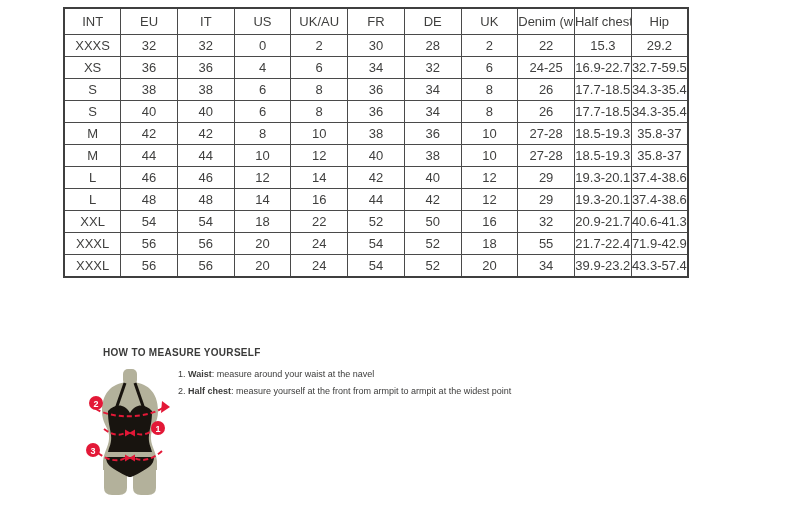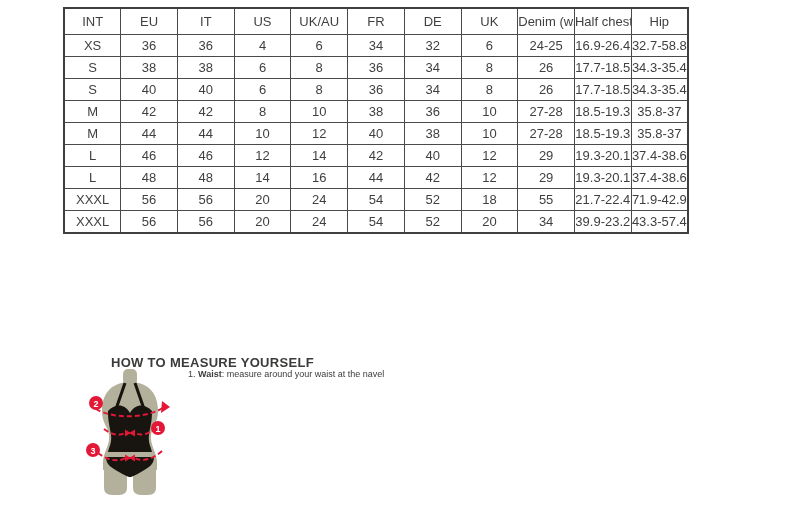--- a/index.html
+++ b/index.html
@@ -18,31 +18,31 @@
   .size-chart th,.size-chart td{
     border:1px solid #4a4a4a;
     text-align:center;vertical-align:middle;
     padding:0;font-weight:normal;
     white-space:nowrap;overflow:hidden;
   }
   .size-chart th{height:25px;}
   .size-chart td{height:21px;}
   
   .measure-title{
-    position:absolute;left:63px;top:347px;margin:8px;
-    font-size:13px;font-weight:bold;letter-spacing:.3px;
+    position:absolute;left:63px;top:347px;margin:0;
+    font-size:10px;font-weight:bold;letter-spacing:.3px;
     color:#3a3a39;
     padding-left:40px;
   }
   .figure-wrap{position:absolute;left:82px;top:369px;width:96px;height:128px;}
   .instructions{
     position:absolute;left:178px;top:369px;margin:0;padding:0;
     list-style:none;font-size:9px;line-height:10px;color:#3c3c3b;
   }
-  .instructions li{margin:0 0 7px 10px;}
+  .instructions li{margin:0 0 7px 0;}
   .instructions b{font-weight:bold;}
   .badge-text{fill:#ffffff;font-family:"Liberation Sans",sans-serif;font-size:9px;font-weight:bold;}
 </style>
 </head>
 <body>
 
 <table class="size-chart">
   <thead>
     <tr id="chart-head">
         <th>INT</th>
@@ -53,31 +53,44 @@
         <th>FR</th>
         <th>DE</th>
         <th>UK</th>
         <th>Denim (waist)</th>
         <th>Half chest</th>
         <th>Hip</th>
       </tr>
   </thead>
   <tbody id="chart-body">
       <tr>
+        <td>XXXS</td>
+        <td>32</td>
+        <td>32</td>
+        <td>0</td>
+        <td>2</td>
+        <td>30</td>
+        <td>28</td>
+        <td>2</td>
+        <td>22</td>
+        <td>15.3</td>
+        <td>29.2</td>
+      </tr>
+      <tr>
         <td>XS</td>
         <td>36</td>
         <td>36</td>
         <td>4</td>
         <td>6</td>
         <td>34</td>
         <td>32</td>
         <td>6</td>
         <td>24-25</td>
-        <td>16.9-26.4</td>
-        <td>32.7-58.8</td>
+        <td>16.9-22.7</td>
+        <td>32.7-59.5</td>
       </tr>
       <tr>
         <td>S</td>
         <td>38</td>
         <td>38</td>
         <td>6</td>
         <td>8</td>
         <td>36</td>
         <td>34</td>
         <td>8</td>
@@ -144,20 +157,33 @@
         <td>14</td>
         <td>16</td>
         <td>44</td>
         <td>42</td>
         <td>12</td>
         <td>29</td>
         <td>19.3-20.1</td>
         <td>37.4-38.6</td>
       </tr>
       <tr>
+        <td>XXL</td>
+        <td>54</td>
+        <td>54</td>
+        <td>18</td>
+        <td>22</td>
+        <td>52</td>
+        <td>50</td>
+        <td>16</td>
+        <td>32</td>
+        <td>20.9-21.7</td>
+        <td>40.6-41.3</td>
+      </tr>
+      <tr>
         <td>XXXL</td>
         <td>56</td>
         <td>56</td>
         <td>20</td>
         <td>24</td>
         <td>54</td>
         <td>52</td>
         <td>18</td>
         <td>55</td>
         <td>21.7-22.4</td>
@@ -226,13 +252,17 @@
       <text class="badge-text" x="11" y="84.5" text-anchor="middle">3</text>
     </g>
   </svg>
 </div>
 
 <ol class="instructions">
   <li>
     <span>1.</span>
     <b>Waist</b><span>: measure around your waist at the navel</span>
   </li>
+  <li>
+    <span>2.</span>
+    <b>Half chest</b><span>: measure yourself at the front from armpit to armpit at the widest point</span>
+  </li>
 </ol>
 
 </body></html>

